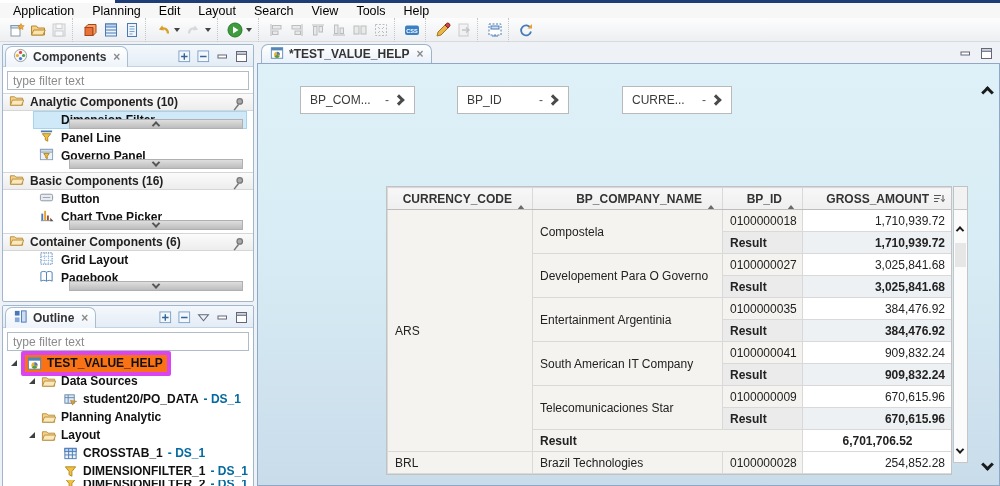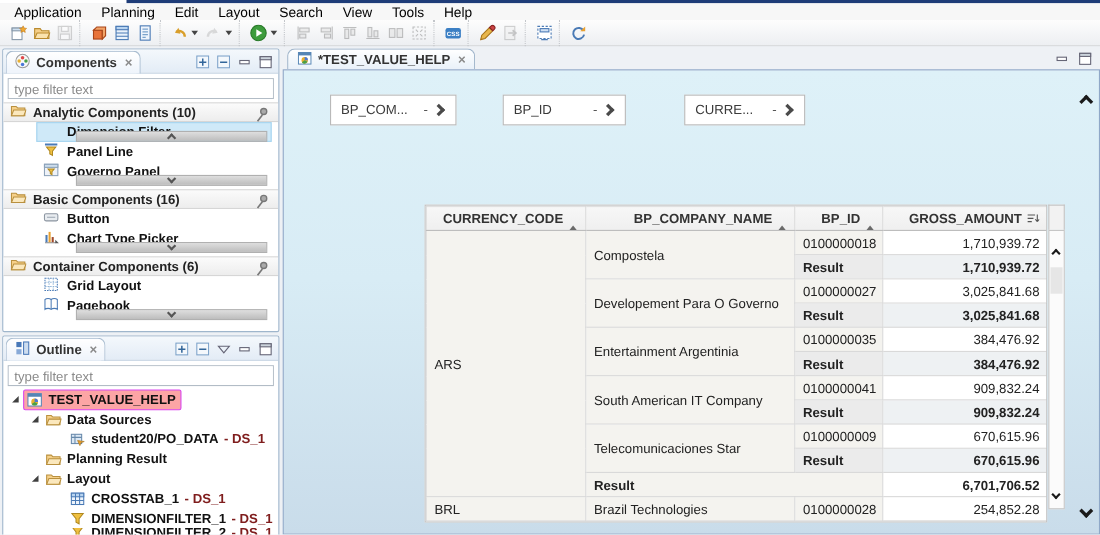--- a/index.html
+++ b/index.html
@@ -56,23 +56,23 @@
   .chev { width:6px; height:6px; border:solid #555; border-width:0 2px 2px 0; display:inline-block; }
   .chev.up { transform:rotate(-135deg) translate(-1px,-1px); }
   .chev.down { transform:rotate(45deg) translate(-1px,-1px); }
   .spacer6 { height:7px; }
   
   .out-row { height:18px; display:flex; align-items:center; position:relative; }
   .out-row.partial { height:7px; overflow:hidden; }
   .out-arrow { width:0; height:0; border-bottom:6px solid #404040; border-left:6px solid transparent; margin-right:4px; }
   .out-icon svg { width:15px; height:15px; display:block; }
   .out-hl { display:flex; align-items:center; gap:5px; padding:1px 4px 1px 2px; border-radius:2px; }
-  .out-hl.selected { background:#fca5a5; border:1px solid #d946ef; }
+  .out-hl.selected { background:#f97316; border:4px solid #d946ef; }
   .out-label { color:#111; font-weight:600; white-space:nowrap; }
-  .out-suffix { color:#7f1d1d; font-weight:600; }
+  .out-suffix { color:#0369a1; font-weight:600; }
   
   #editor { position:absolute; left:257px; top:44px; right:0; bottom:0; }
   #editor-tabrow { height:19px; position:relative; }
   #editor-tab { position:absolute; left:4px; top:0; height:19px; display:flex; align-items:center; gap:5px; padding:0 8px;
     background:linear-gradient(#ffffff,#e9f1f9); border:1px solid #9db3c9; border-bottom:none; border-radius:7px 7px 0 0; }
   #editor-tab svg { width:14px; height:14px; }
   #editor-tab .ptab-label { font-weight:bold; }
   #editor-btns { position:absolute; right:6px; top:2px; display:flex; gap:6px; }
   #ecanvas { position:absolute; left:0; right:0; top:19px; bottom:0; border:1px solid #8fa8c8;
     background:linear-gradient(180deg,#def1f8 0%,#d8ecf5 45%,#c9dcea 100%); }
@@ -87,21 +87,21 @@
   #crosstab-wrap { position:absolute; left:128px; top:122px; width:566px; height:289px; overflow:hidden; background:#fff; border:1px solid #c2c2c2; }
   #crosstab-table { border-collapse:collapse; table-layout:fixed; width:565px; }
   #crosstab-table th, #crosstab-table td { border:1px solid #d9d9d9; height:22px; padding:0 7px; overflow:hidden; white-space:nowrap; font-size:12px; }
   #crosstab-table th { background:linear-gradient(#f7f7f7,#efefef); border-bottom:1px solid #bdbdbd; font-weight:bold; color:#333; text-align:right; }
   .c-dim { background:#f4f3ef; text-align:left; }
   .c-currency { vertical-align:middle; padding-left:10px; }
   .c-res-label { background:#ebebeb; font-weight:bold; }
   .c-val { background:#fff; text-align:right; }
   .c-res-val { background:#eef1f3; text-align:right; font-weight:bold; }
   .c-grp-label { background:#f4f3ef; font-weight:bold; }
-  .c-grp-val { background:#fff; text-align:right; font-weight:bold; }
+  .c-grp-val { background:#fff; text-align:center; font-weight:bold; }
   .sort-asc { display:inline-block; margin-left:5px; vertical-align:1px; }
   .sort-asc .tri { width:0; height:0; border-left:4px solid transparent; border-right:4px solid transparent; border-bottom:5px solid #6a6a6a; margin:0 auto; }
   .sort-asc .bar { height:0; border-bottom:1.5px solid #6a6a6a; margin-top:1px; }
   .sort-desc svg { vertical-align:-1px; margin-left:5px; }
   
   #xsb { position:absolute; left:695px; top:122px; width:15px; }
   #xsb-filler { height:23px; background:#f2f2f2; border:1px solid #c2c2c2; border-bottom:none; }
   #xsb-track { height:254px; background:#fbfbfb; border:1px solid #c6c6c6; position:relative; }
   #xsb .chev { border-color:#1a1a1a; }
   #xsb-up { position:absolute; left:3px; top:16px; }
@@ -515,21 +515,21 @@
         </div>
         <div class="out-row" style="padding-left: 26px;">
           <span style="width: 10px;"></span>
           <span class="out-hl">
             <span class="out-icon">
               <svg viewBox="0 0 16 16">
                 <path d="M1.5 13V4h4.5l1.5 1.5h7V13z" fill="#f6d089" stroke="#b9903e"></path>
                 <path d="M1.5 13l2.2-5.5h12L13.5 13z" fill="#fbe8bd" stroke="#b9903e"></path>
               </svg>
             </span>
-            <span class="out-label">Planning Result</span>
+            <span class="out-label">Planning Analytic</span>
           </span>
         </div>
         <div class="out-row" style="padding-left: 26px;">
           <span class="out-arrow"></span>
           <span class="out-hl">
             <span class="out-icon">
               <svg viewBox="0 0 16 16">
                 <path d="M1.5 13V4h4.5l1.5 1.5h7V13z" fill="#f6d089" stroke="#b9903e"></path>
                 <path d="M1.5 13l2.2-5.5h12L13.5 13z" fill="#fbe8bd" stroke="#b9903e"></path>
               </svg>

